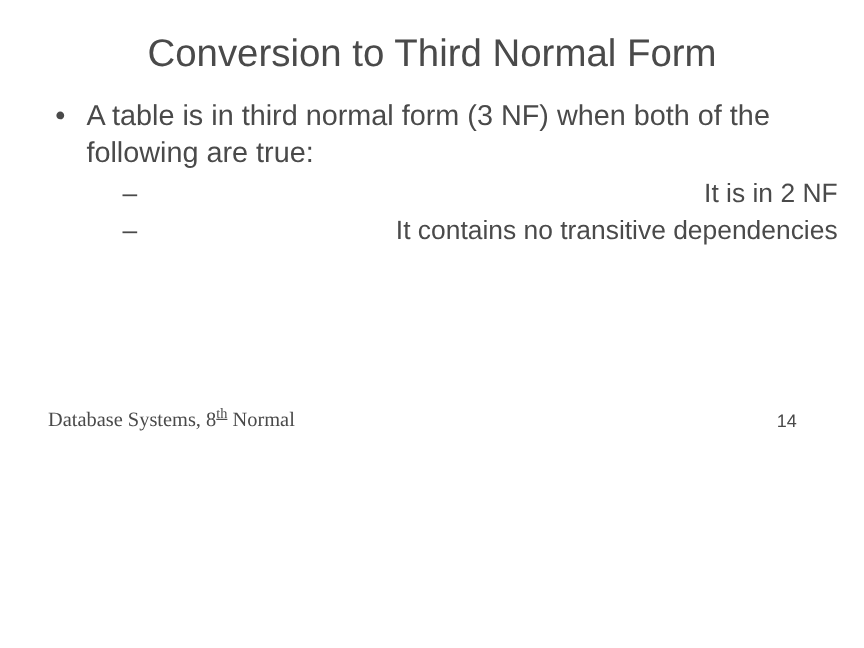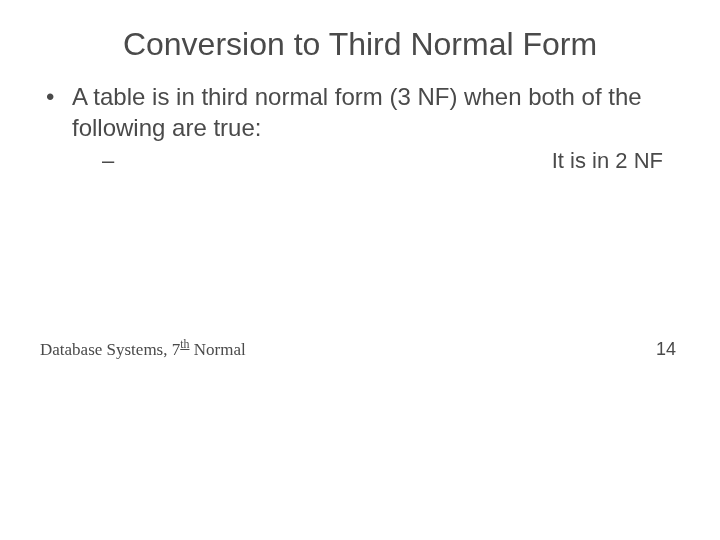--- a/index.html
+++ b/index.html
@@ -21,21 +21,21 @@
   }
   .title {
     text-align: center;
     font-size: 32px;
     line-height: 1.25;
     padding-top: 24px;
     font-weight: 400;
     color: #4a4a4a;
   }
   .body {
-    padding: 18px 57px 0 40px;
+    padding: 18px 22px 0 40px;
     font-size: 24px;
     line-height: 1.28;
     color: #4a4a4a;
   }
   ul.level1 {
     list-style: none;
     margin: 0;
     padding: 0;
   }
   ul.level1 > li {
@@ -78,47 +78,50 @@
     font-size: 17px;
     color: #4a4a4a;
   }
   .footer-left sup {
     font-size: 0.7em;
     vertical-align: super;
     text-decoration: underline;
   }
   .footer-right {
     position: absolute;
-    right: 44px;
+    right: 56px;
     bottom: 28px;
-    font-size: 18px;
+    font-size: 15px;
     color: #4a4a4a;
   }
 </style>
 </head>
 <body>
 
 <div class="slide">
 
   <div class="title">
     <span>Conversion to Third Normal Form</span><br>
   </div>
 
   <div class="body">
     <ul class="level1">
       <li>
         <span>A table is in third normal form (3 NF) when both of the following are true:</span>
         <ul class="level2">
           <li>
             <span>It is in 2 NF</span>
           </li>
+          <li>
+            <span>It contains no transitive dependencies</span>
+          </li>
         </ul>
       </li>
     </ul>
   </div>
 
   <div class="footer-left">
-    <span>Database Systems, 7</span><sup>th</sup><span> Normal</span>
+    <span>Database Systems, 8</span><sup>th</sup><span> Normal</span>
   </div>
 
   <div class="footer-right">14</div>
 
 </div>
 
 </body></html>

